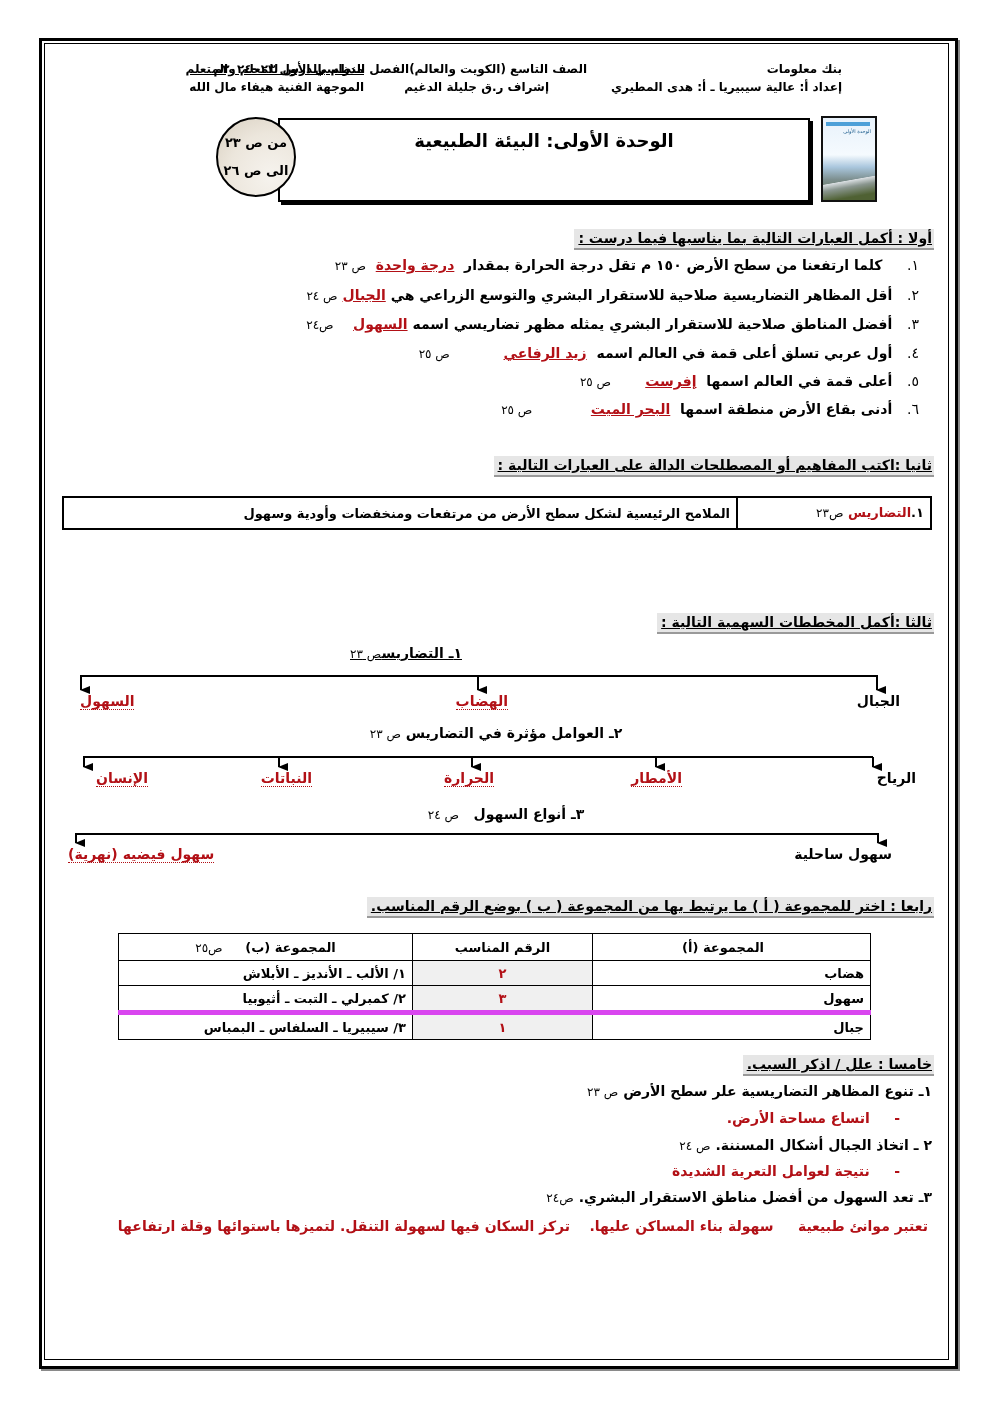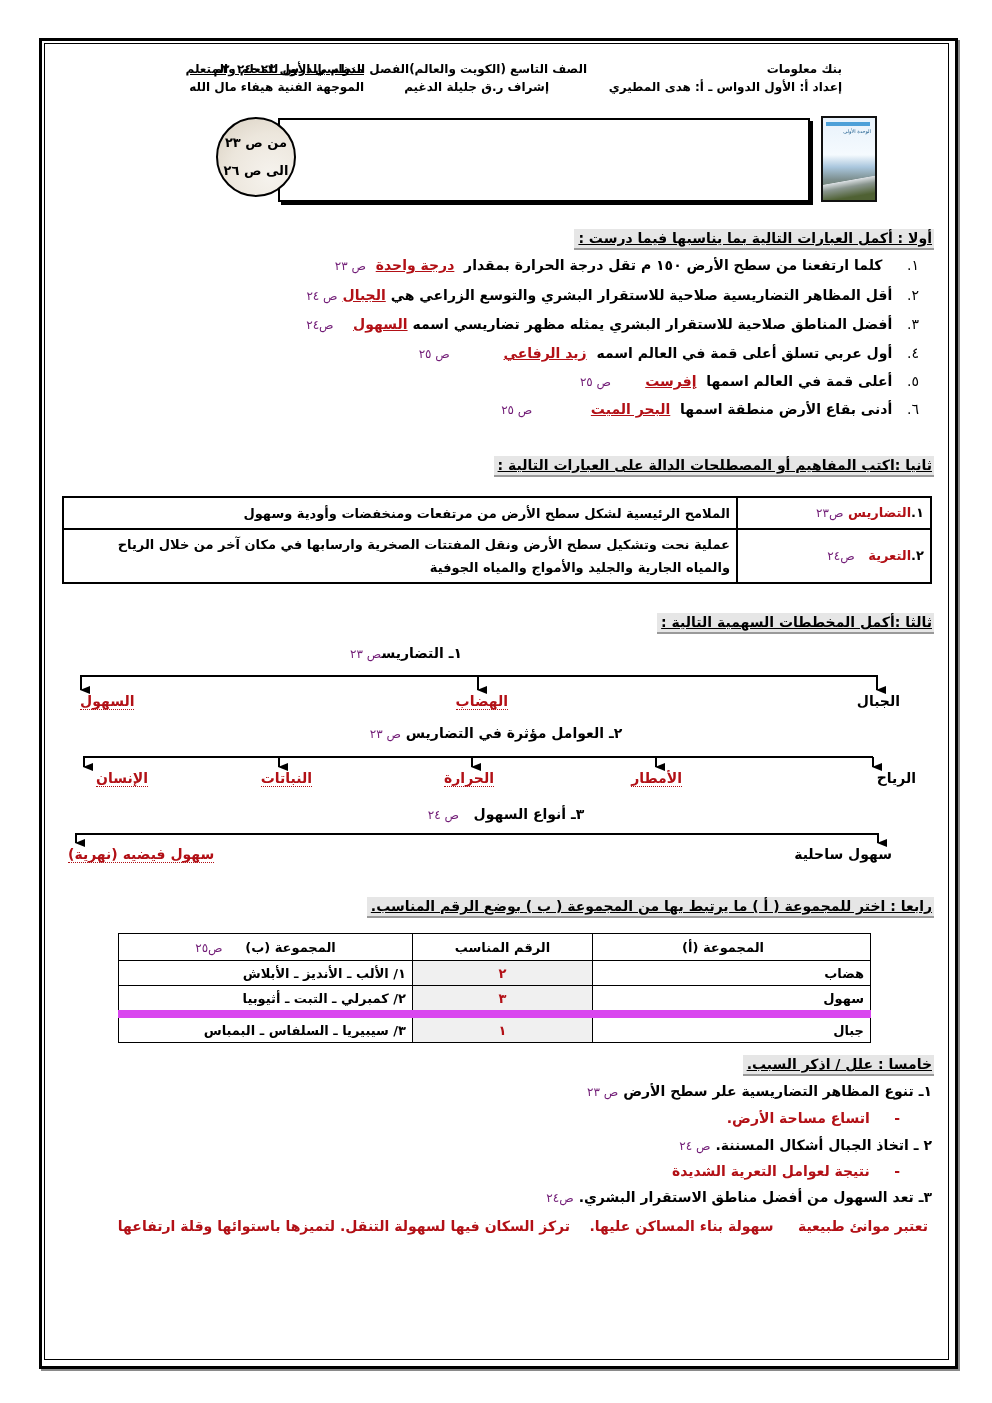--- a/index.html
+++ b/index.html
@@ -6,21 +6,21 @@
   body { width: 992px; height: 1403px; position: relative; overflow: hidden;
          font-family: "DejaVu Sans", "Liberation Sans", sans-serif; color: #000; }
   .frame-outer { position: absolute; left: 39px; top: 38px; width: 913px; height: 1325px;
                  border: 3px solid #000; box-shadow: 2px 2px 0 #8a8a8a; }
   .frame-inner { position: absolute; left: 44px; top: 43px; width: 903px; height: 1315px;
                  border: 1px solid #000; }
   .abs { position: absolute; direction: rtl; white-space: nowrap; }
   .hdr { font-size: 12px; font-weight: bold; }
   .ul { text-decoration: underline; }
   .red { color: #b21016; }
-  .green { color: #701a75; margin-top: 44px; }
+  .green { color: #000000; margin-top: 44px; }
   .ans-u { color: #b21016; text-decoration: underline; text-decoration-color: #b21016; }
   .ans-dot { color: #b21016; border-bottom: 1px dotted #b21016; }
 
   
   .title-box { position: absolute; left: 278px; top: 118px; width: 528px; height: 80px;
                border: 2px solid #000; box-shadow: 3px 3px 0 #000; background: #fff; }
   .title-1 { position: absolute; left: 0; right: 0; top: 10px; text-align: center;
              font-size: 18px; font-weight: bold; direction: rtl; }
   .title-2 { position: absolute; left: 0; right: 0; top: 46px; text-align: center;
              font-size: 18px; font-weight: bold; direction: rtl; }
@@ -54,41 +54,42 @@
 
   
   table.match { position: absolute; left: 118px; top: 933px; width: 753px; border-collapse: collapse; direction: rtl; }
   table.match td, table.match th { border: 1px solid #000; font-size: 13px; font-weight: bold; height: 24px; padding: 0 6px; }
   table.match th { font-weight: bold; height: 26px; }
   table.match td.n { background: #f0f0f0; text-align: center; color: #b21016; width: 167px; }
   table.match th.n { width: 167px; }
   table.match th.a, table.match td.a { width: 265px; text-align: right; }
   table.match th.b { text-align: center; }
   table.match td.b { text-align: right; padding-left: 32px; }
-  table.match tr.last td { border-top: 8px solid #d946ef; margin-top: 22px; }
+  table.match tr.last td { border-top: 5px solid #d946ef; margin-top: 22px; }
 </style>
 </head>
 <body>
 
 <div class="frame-outer"></div>
 <div class="frame-inner"></div>
 
 <div class="abs hdr" style="right:150px; top:62px;">بنك معلومات</div>
 <div class="abs hdr" style="right:405px; top:62px;">الصف التاسع (الكويت والعالم)الفصل الدراسي الأول ٢٣ -٢٠٢٤م</div>
 <div class="abs hdr ul" style="right:628px; top:62px;margin-left:44px;">منظم بالدرس للمعلم والمتعلم</div>
-<div class="abs hdr" style="right:150px; top:80px;">إعداد أ: الأول الدواس ـ أ: هدى المطيري</div>
+<div class="abs hdr" style="right:150px; top:80px;">إعداد أ: عالية سيبيريا ـ أ: هدى المطيري</div>
 <div class="abs hdr" style="right:443px; top:80px;">إشراف ر.ق جليلة الدغيم</div>
 <div class="abs hdr" style="right:628px; top:80px;">الموجهة الفنية هيفاء مال الله</div>
 
 <div class="book">
   <div class="book-bar"></div>
   <div class="book-title">الوحدة الأولى</div>
   <div class="book-mtn"></div>
 </div>
 <div class="title-box">
+  <div class="title-1">الوحدة الأولى: البيئة الطبيعية</div>
 </div>
 <div class="circle">
   <div class="circle-l1">من ص ٢٣</div>
   <div class="circle-l2">الى ص ٢٦</div>
 </div>
 
 <div class="sec" style="right:58px; top:229px;margin-left:40px;"><span class="t">أولا : أكمل العبارات التالية بما يناسبها فيما درست :</span></div>
 
 <div class="line" style="right:68px; top:257px;">
   <span class="num">١.</span>&nbsp;&nbsp;&nbsp;&nbsp;<span>كلما ارتفعنا من سطح الأرض ١٥٠ م تقل درجة الحرارة بمقدار</span>&nbsp; <span class="ans-u">درجة واحدة</span>&nbsp; <span class="green pg">ص ٢٣</span>
@@ -109,24 +110,20 @@
   <span class="num">٦.</span>&nbsp; <span>أدنى بقاع الأرض منطقة اسمها</span>&nbsp; <span class="ans-u">البحر الميت</span>&nbsp;&nbsp;&nbsp;&nbsp;&nbsp;&nbsp;&nbsp;&nbsp;&nbsp;&nbsp;&nbsp; <span class="green pg">ص ٢٥</span>
 </div>
 
 <div class="sec" style="right:58px; top:456px;"><span class="t">ثانيا :اكتب المفاهيم أو المصطلحات الدالة على العبارات التالية :</span></div>
 <table class="defs">
   <tbody>
       <tr>
     <td class="term"><span>١.</span><span class="red">التضاريس</span> <span class="green pg">ص٢٣</span></td>
     <td>الملامح الرئيسية لشكل سطح الأرض من مرتفعات ومنخفضات وأودية وسهول</td>
   </tr>
-  <tr>
-    <td class="term"><span>٢.</span><span class="red">التعرية</span>&nbsp;&nbsp; <span class="green pg">ص٢٤</span></td>
-    <td style="white-space:normal;">عملية نحت وتشكيل سطح الأرض ونقل المفتتات الصخرية وارسابها في مكان آخر من خلال الرياح والمياه الجارية والجليد والأمواج والمياه الجوفية</td>
-  </tr>
 </tbody>
   </table>
 
 <div class="sec" style="right:58px; top:613px;"><span class="t">ثالثا :أكمل المخططات السهمية التالية :</span></div>
 
 <svg class="diag" width="992" height="900">
   <defs>
     <marker id="ah" markerWidth="8" markerHeight="10" refX="4" refY="9" orient="auto-start-reverse" markerUnits="userSpaceOnUse">
       <path d="M0,0 L8,0 L4,10 Z" fill="#000"></path>
     </marker>
@@ -142,21 +139,21 @@
   <line x1="656" y1="757" x2="656" y2="767" stroke="#000" stroke-width="2" marker-end="url(#ah)"></line>
   <line x1="472" y1="757" x2="472" y2="767" stroke="#000" stroke-width="2" marker-end="url(#ah)"></line>
   <line x1="279" y1="757" x2="279" y2="767" stroke="#000" stroke-width="2" marker-end="url(#ah)"></line>
   <line x1="84" y1="757" x2="84" y2="767" stroke="#000" stroke-width="2" marker-end="url(#ah)"></line>
 
   <line x1="75" y1="834" x2="879" y2="834" stroke="#000" stroke-width="2"></line>
   <line x1="878" y1="834" x2="878" y2="843" stroke="#000" stroke-width="2" marker-end="url(#ah)"></line>
   <line x1="76" y1="834" x2="76" y2="843" stroke="#000" stroke-width="2" marker-end="url(#ah)"></line>
 </svg>
 
-<div class="node" style="left:0; width:812px; text-align:center; top:645px;"><span>١ـ التضاريس</span><span class="green pg">ص ٢٣</span></div>
+<div class="node" style="left:0; width:812px; text-align:center; top:645px;text-decoration:underline;"><span>١ـ التضاريس</span><span class="green pg">ص ٢٣</span></div>
 <div class="node" style="right:92px; top:693px;">الجبال</div>
 <div class="node ans-dot" style="right:484px; top:693px;">الهضاب</div>
 <div class="node ans-dot" style="left:80px; top:693px;">السهول</div>
 
 <div class="node" style="left:0; width:992px; text-align:center; top:725px;"><span>٢ـ العوامل مؤثرة في التضاريس</span> <span class="green pg">ص ٢٣</span></div>
 <div class="node" style="right:76px; top:770px;">الرياح</div>
 <div class="node ans-dot" style="right:310px; top:770px;">الأمطار</div>
 <div class="node ans-dot" style="right:498px; top:770px;">الحرارة</div>
 <div class="node ans-dot" style="right:680px; top:770px;">النباتات</div>
 <div class="node ans-dot" style="left:96px; top:770px;">الإنسان</div>

